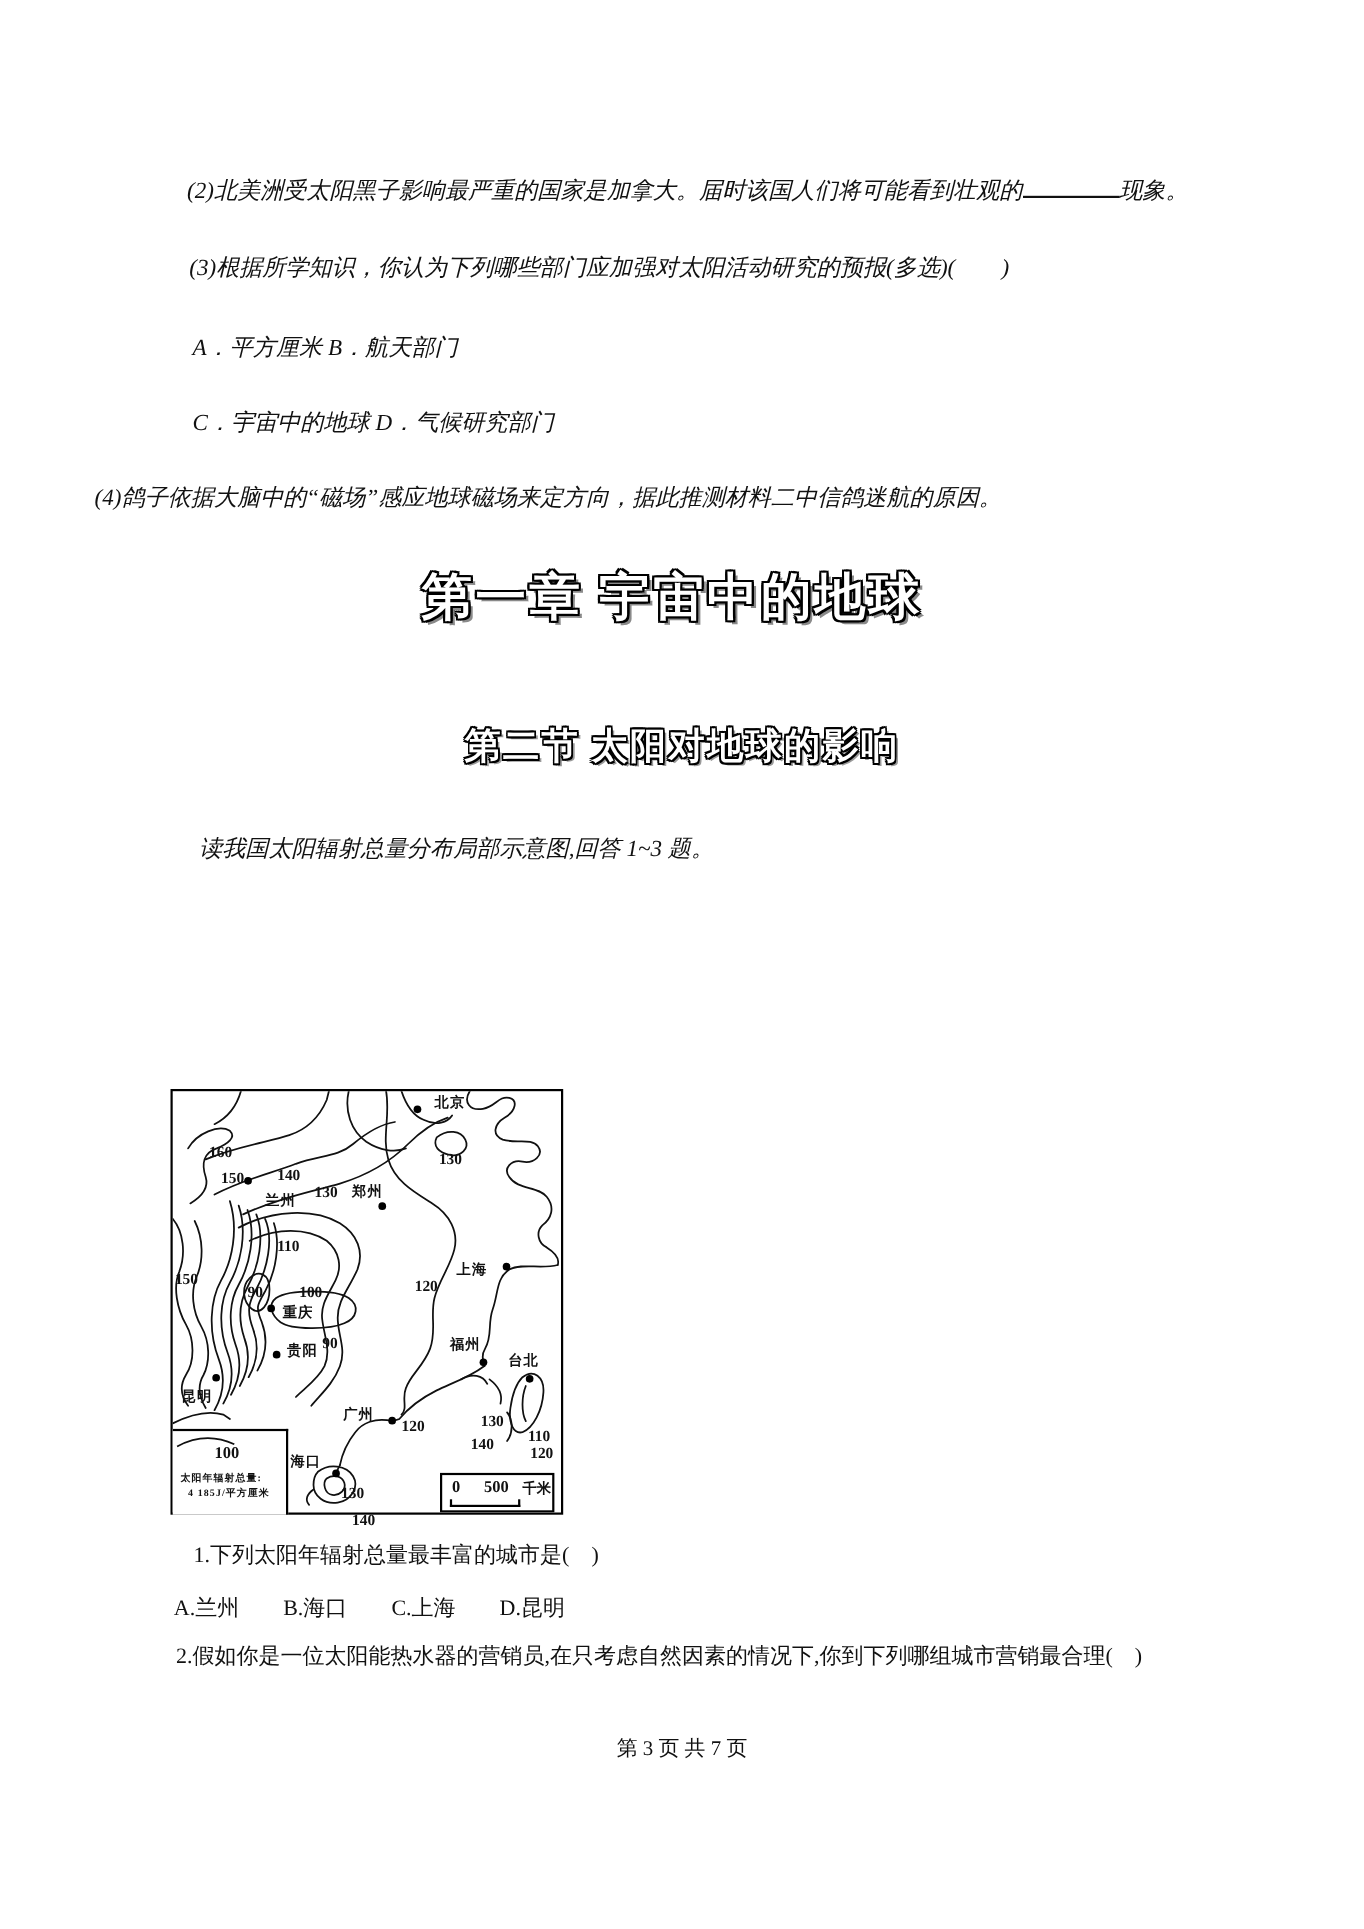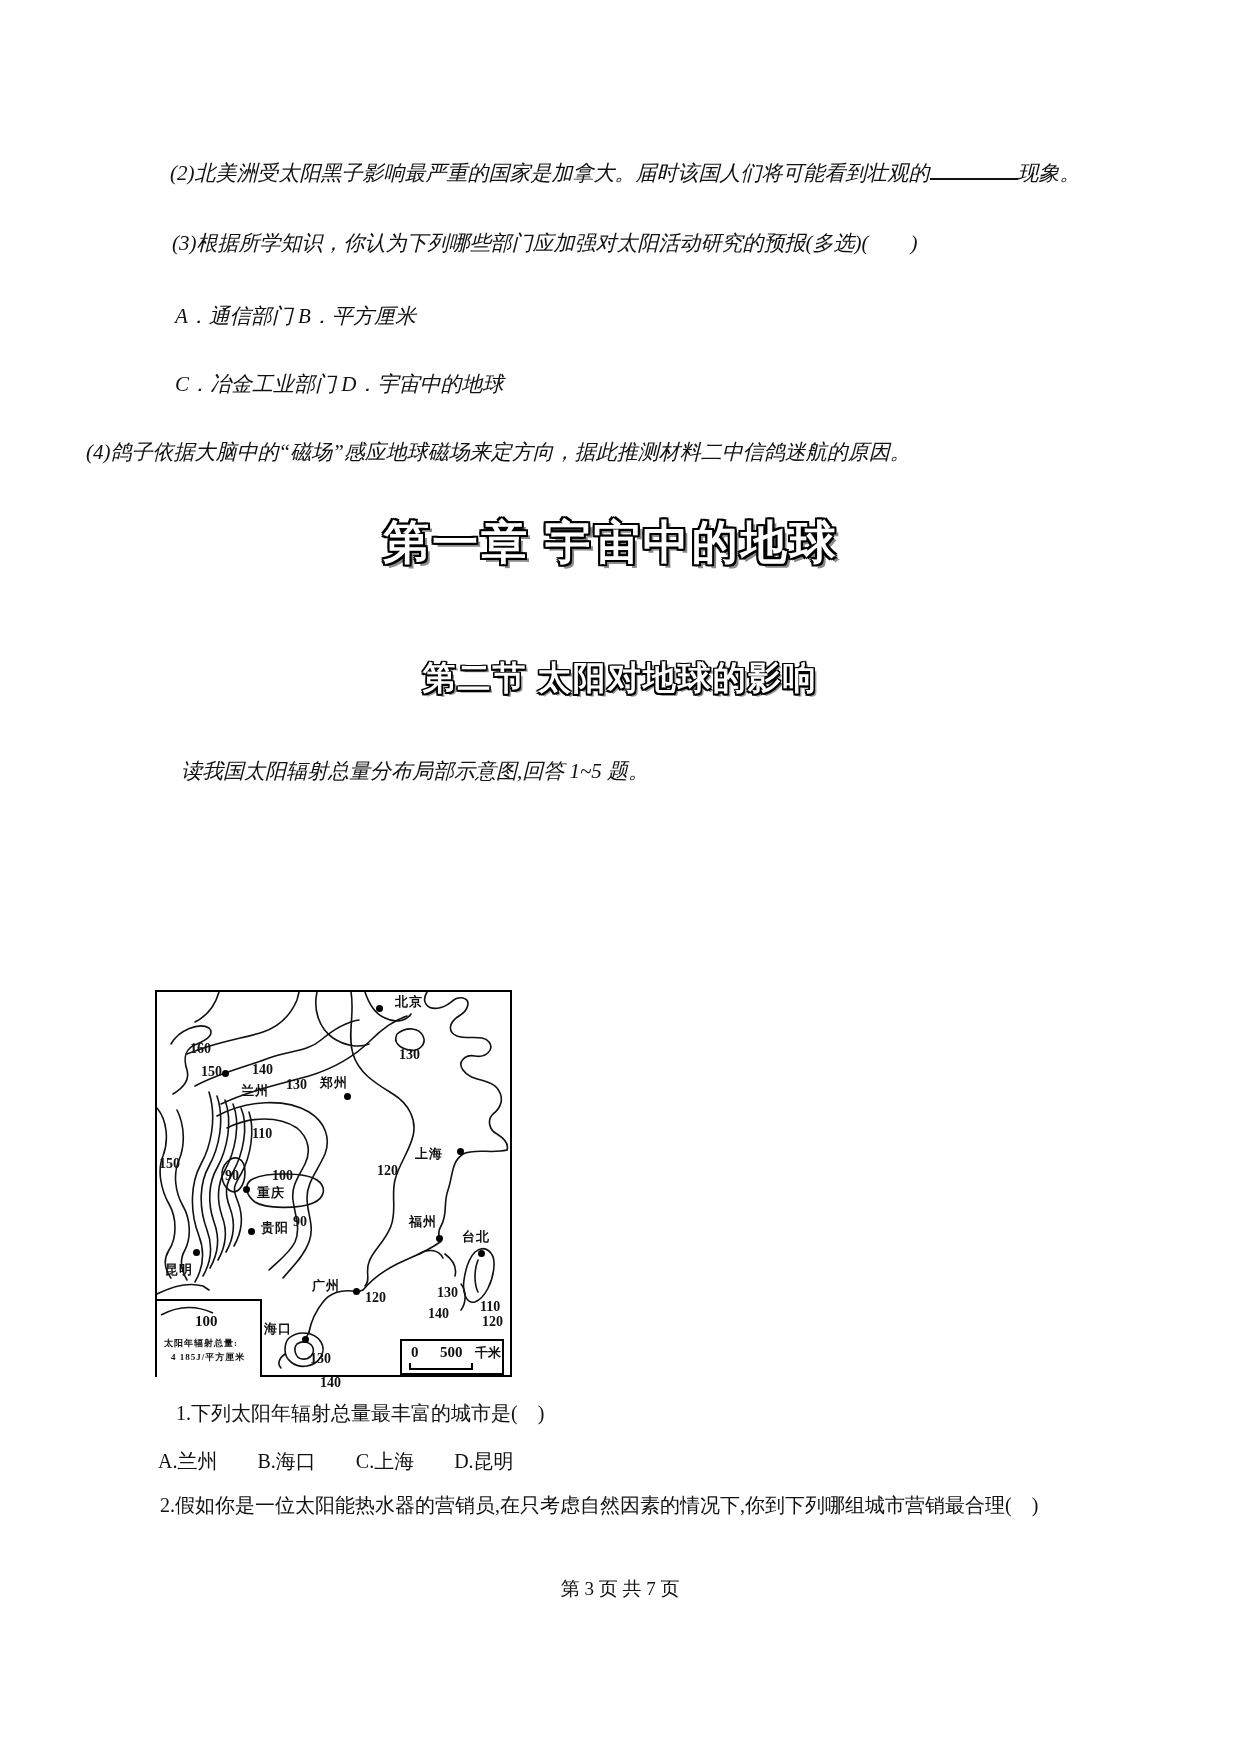--- a/index.html
+++ b/index.html
@@ -53,28 +53,28 @@
   .q-line{font-size:20px;}
   .q-options span{margin-right:40px;}
   .footer{left:0;top:1576px;width:1240px;text-align:center;font-size:19px;}
 </style>
 </head>
 <body>
 
 <div class="abs body-line" style="left:170px;top:160px;"><span>(2)北美洲受太阳黑子影响最严重的国家是加拿大。届时该国人们将可能看到壮观的</span><span class="blank"></span><span>现象。</span></div>
 
 <div class="abs body-line" style="left:172px;top:230px;">(3)根据所学知识，你认为下列哪些部门应加强对太阳活动研究的预报(多选)(　　)</div>
-<div class="abs body-line" style="left:175px;top:303px;">A．通信部门 B．平方厘米</div>
-<div class="abs body-line" style="left:175px;top:371px;">C．冶金工业部门 D．宇宙中的地球</div>
+<div class="abs body-line" style="left:175px;top:303px;">A．平方厘米 B．航天部门</div>
+<div class="abs body-line" style="left:175px;top:371px;">C．宇宙中的地球 D．气候研究部门</div>
 <div class="abs body-line" style="left:86px;top:439px;">(4)鸽子依据大脑中的“磁场”感应地球磁场来定方向，据此推测材料二中信鸽迷航的原因。</div>
 
 <div class="abs h-chapter">第一章 宇宙中的地球</div>
 <div class="abs h-section">第二节 太阳对地球的影响</div>
 
-<div class="abs body-line" style="left:181px;top:758px;">读我国太阳辐射总量分布局部示意图,回答 1~5 题。</div>
+<div class="abs body-line" style="left:181px;top:758px;">读我国太阳辐射总量分布局部示意图,回答 1~3 题。</div>
 
 <div class="abs" id="map-figure">
   <svg width="353" height="383" viewBox="0 0 353 383">
     <g stroke="#111" stroke-width="1.6" fill="none" stroke-linecap="round">
 
       <path d="M14,52 C22,38 42,30 52,36 C58,42 50,48 40,52 C28,56 26,66 30,78 C33,88 26,96 16,102"></path>
       <path d="M62,0 C58,14 50,24 38,30"></path>
 
       <path d="M30,62 C58,50 88,46 106,40 C124,34 134,22 140,8 L142,0"></path>
       <path d="M38,94 C64,80 92,74 112,66 C134,58 150,60 164,48 C176,38 188,30 202,28"></path>

